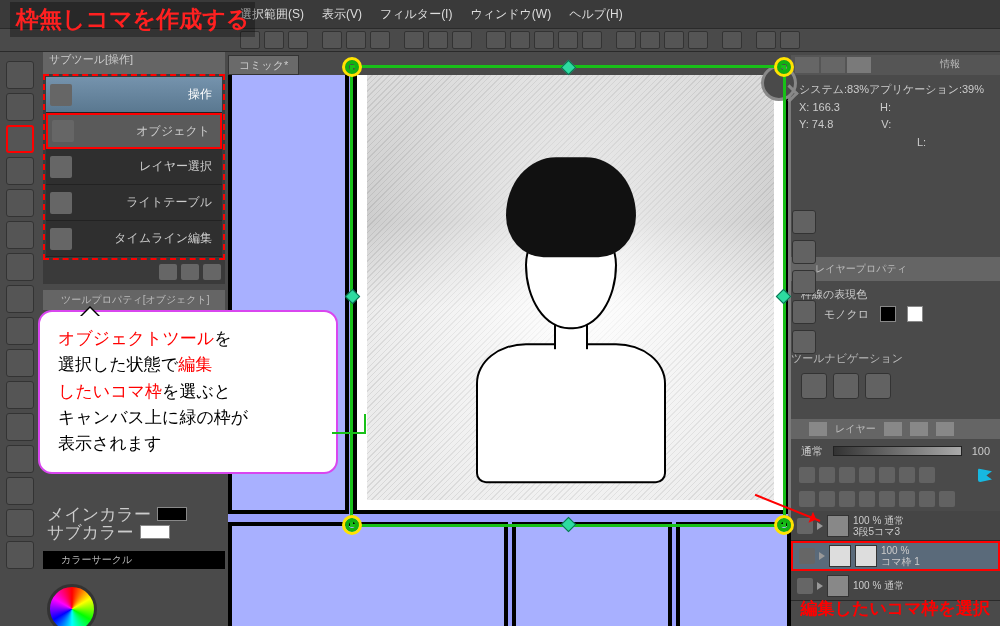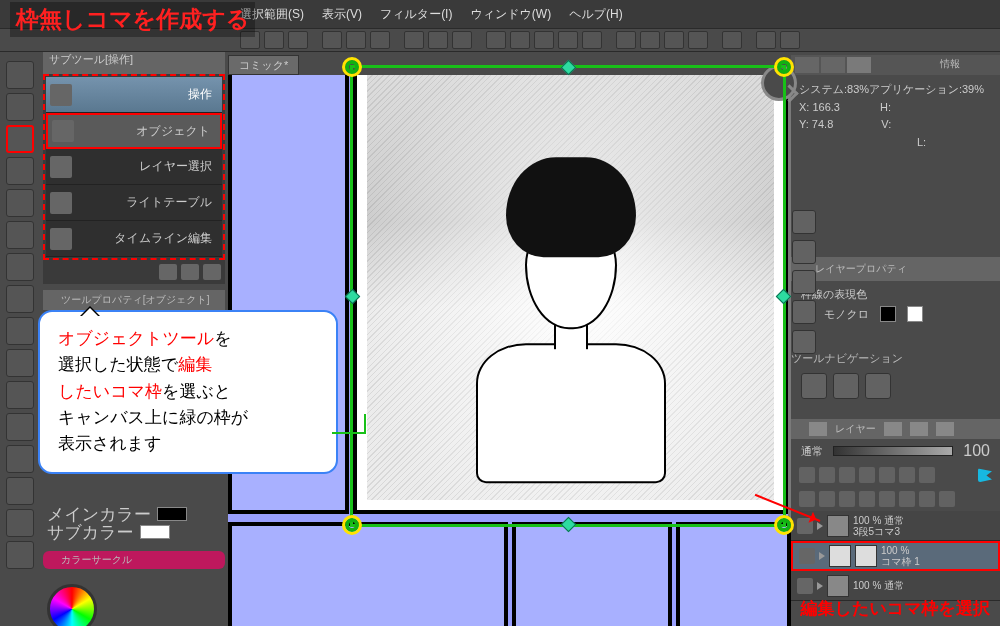--- a/index.html
+++ b/index.html
@@ -32,35 +32,35 @@
 .subtool-item.first { background: linear-gradient(#7593ad,#5a7890); color: #fff; }
 .subtool-item.object { background: #5a5a5a; border: 2px solid red; }
 .subtool-footer { height: 24px; background: #3a3a3a; display: flex; justify-content: flex-end; gap: 4px; padding: 4px; }
 .sf-icon { width: 18px; height: 16px; background: #666; border-radius: 2px; }
 
 
 .toolprop { position: absolute; left: 43px; top: 290px; width: 182px; background: #555; }
 .tp-header { height: 20px; background: #656565; color: #bbb; font-size: 10px; display: flex; align-items: center; padding-left: 18px; }
 
 
-.speech-bubble { position: absolute; left: 38px; top: 310px; width: 300px; background: #fff; border: 2px solid #3b82f6; border-radius: 14px; padding: 14px 18px; z-index: 150; font-size: 17px; line-height: 1.55; }
+.speech-bubble { position: absolute; left: 38px; top: 310px; width: 300px; background: #fff; border: 2px solid #d946ef; border-radius: 14px; padding: 14px 18px; z-index: 150; font-size: 17px; line-height: 1.55; }
 .speech-bubble:before { content: ''; position: absolute; top: -16px; left: 40px; border: 10px solid transparent; border-bottom-color: #000; }
 .speech-bubble:after { content: ''; position: absolute; top: -13px; left: 41px; border: 9px solid transparent; border-bottom-color: #fff; }
 .bubble-red { color: red; }
 .bubble-connector { position: absolute; right: -30px; bottom: 38px; width: 34px; height: 2px; background: #18c018; }
 .bubble-connector:before { content:''; position: absolute; right: 0; top: -18px; width: 2px; height: 18px; background: #18c018; }
 
 
 .colors-area { position: absolute; left: 43px; top: 505px; width: 182px; }
 .color-row { height: 18px; display: flex; align-items: center; gap: 6px; padding-left: 4px; }
 .color-row span { color: #ccc; font-size: 17px; }
 .color-chip { width: 30px; height: 14px; background: #000; border: 1px solid #888; }
 .color-chip.white { background: #fff; }
 .color-circle { margin-top: 10px; height: 60px; display: flex; align-items: center; gap: 6px; padding-left: 4px; }
-.cc-header { height: 18px; background: #be185d; color: #bbb; font-size: 10px; display: flex; align-items: center; padding-left: 18px; margin-top: 10px; border-radius: 6px; }
+.cc-header { height: 18px; background: #000000; color: #bbb; font-size: 10px; display: flex; align-items: center; padding-left: 18px; margin-top: 10px; }
 .wheel { width: 50px; height: 50px; border-radius: 50%; background: conic-gradient(red,yellow,lime,cyan,blue,magenta,red); border: 3px solid #333; }
 
 
 .doc-tab { position: absolute; left: 228px; top: 55px; height: 20px; background: #6a6a6a; color: #ccc; font-size: 11px; padding: 2px 10px; border: 1px solid #333; }
 
 
 .canvas-area { position: absolute; left: 228px; top: 75px; width: 563px; height: 551px; background: #7a7a7a; overflow: hidden; }
 .canvas-inner { position: absolute; left: 0; top: -10px; width: 560px; height: 620px; background: #9aa0ff; }
 .panel-bg { position: absolute; background: #a8b0ff; border: 4px solid #000; }
 .main-panel { left: 125px; top: -5px; width: 435px; height: 454px; background: #fff; }
@@ -116,21 +116,21 @@
 .toolnav-header { height: 18px; color: #bbb; font-size: 11px; margin-top: 23px; }
 .toolnav-body { height: 40px; display: flex; gap: 6px; padding: 4px 10px; }
 .tn-icon { width: 26px; height: 26px; background: #626262; border: 1px solid #333; border-radius: 3px; }
 
 .layer-header { margin-top: 10px; height: 20px; background: #656565; display: flex; align-items: center; padding-left: 18px; gap: 8px; }
 .layer-header span { color: #bbb; font-size: 10px; }
 .lh-icon { width: 18px; height: 14px; background: #888; }
 .layer-controls { height: 24px; background: #4a4a4a; display: flex; align-items: center; gap: 10px; padding: 0 10px; }
 .layer-mode { color: #ccc; font-size: 11px; }
 .opacity-bar { flex: 1; height: 10px; background: linear-gradient(90deg,#333,#aaa); border: 1px solid #222; }
-.opacity-val { color: #ccc; font-size: 16px; }
+.opacity-val { color: #ccc; font-size: 11px; }
 .layer-iconrow { height: 24px; display: flex; align-items: center; gap: 4px; padding: 0 8px; }
 .li-icon { width: 16px; height: 16px; background: #626262; border-radius: 2px; }
 .li-icon.flag { width: 14px; height: 14px; background: #17b8e0; clip-path: polygon(0 0, 100% 20%, 60% 50%, 100% 80%, 0 100%); }
 
 .layer-list { background: #3d3d3d; }
 .layer-row { height: 30px; display: flex; align-items: center; padding: 0 6px; gap: 4px; color: #ccc; font-size: 10px; border-bottom: 1px solid #2a2a2a; position: relative; }
 .layer-row.group { background: #454545; justify-content: flex-end; }
 .layer-row.selected { background: #5a6a7a; border: 2px solid red; }
 .lr-eye { width: 16px; height: 16px; background: #666; border-radius: 2px; }
 .lr-thumb { width: 22px; height: 22px; background: #ddd; border: 1px solid #333; }

